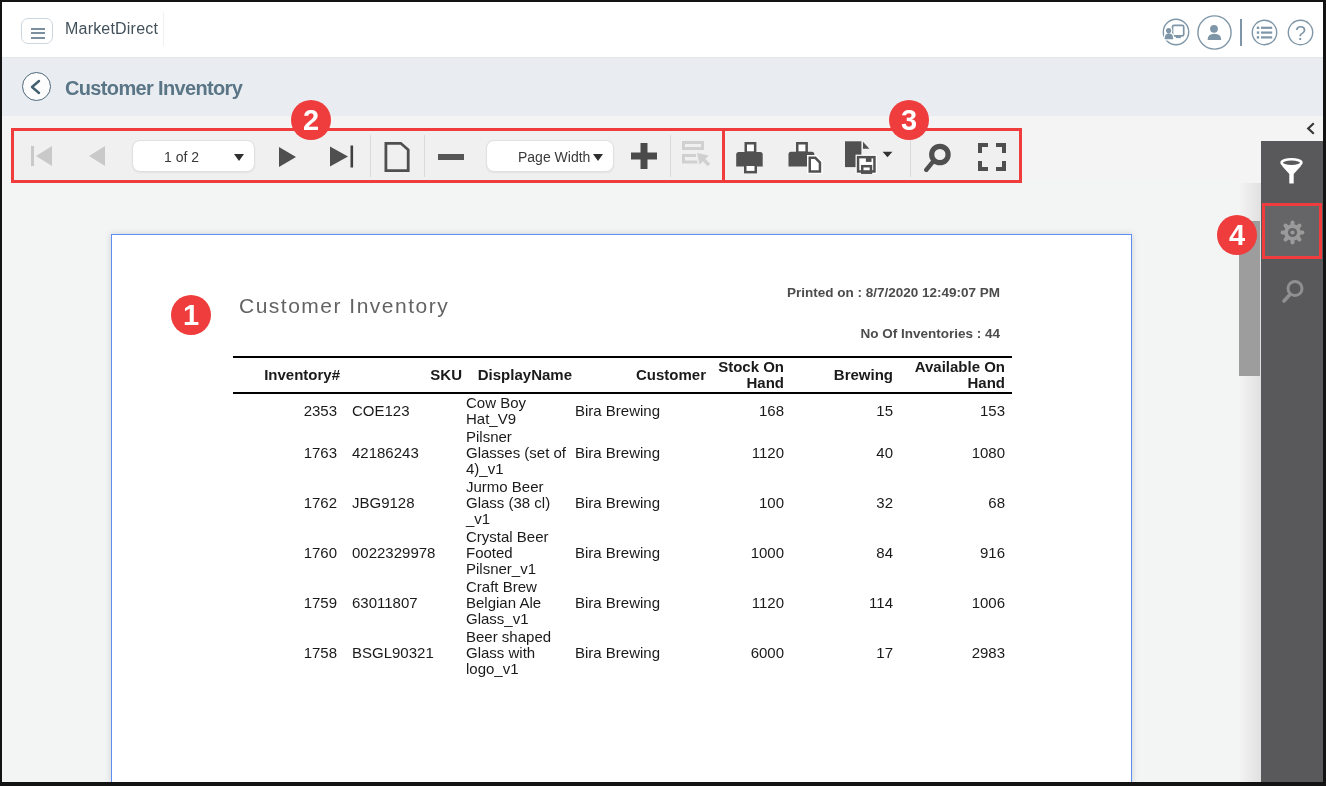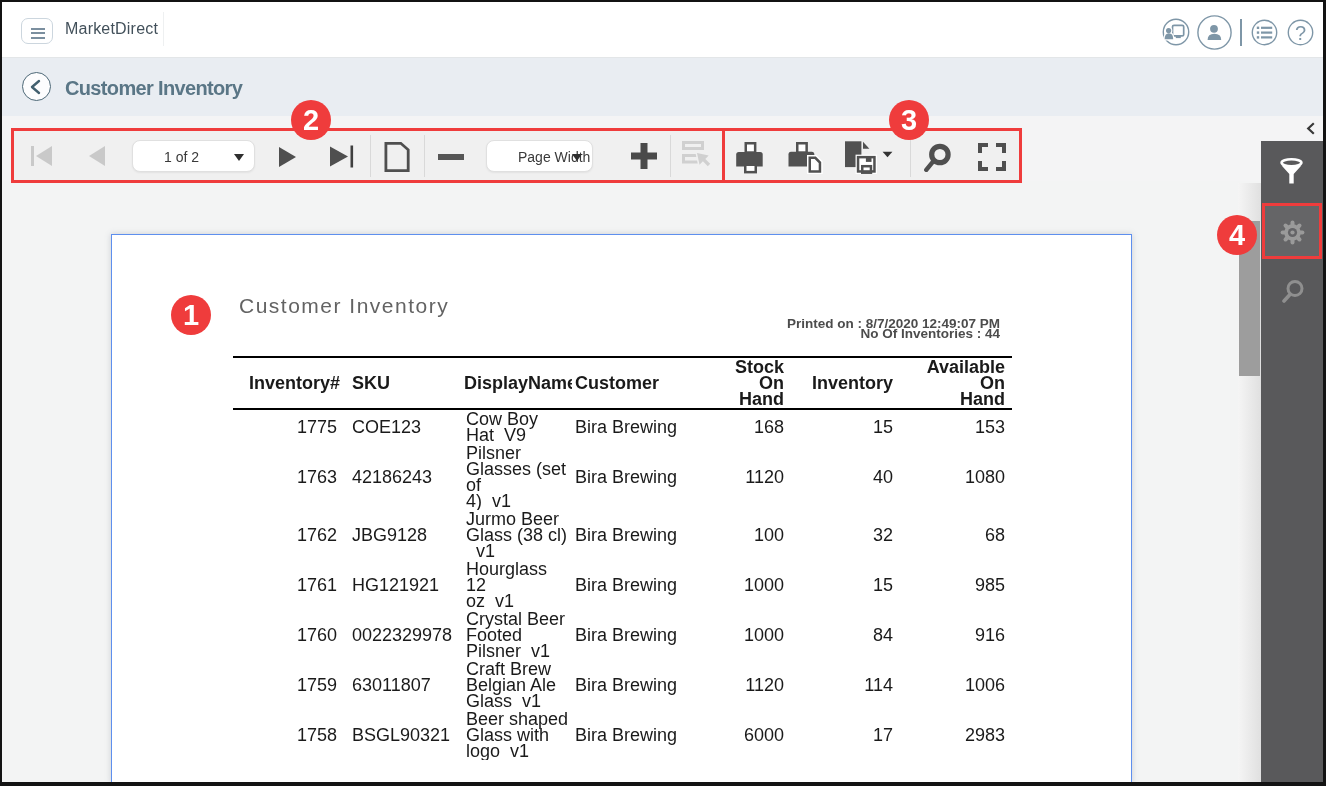--- a/index.html
+++ b/index.html
@@ -30,25 +30,25 @@
 .dd .caret{position:absolute;right:10px;top:13px;width:0;height:0;border-left:5.5px solid transparent;border-right:5.5px solid transparent;border-top:7px solid #2f2f2f}
 
 .sidebar{position:absolute;left:1261px;top:141px;width:62px;height:642px;background:#59595b}
 .sbtrack{position:absolute;left:1238px;top:183px;width:23px;height:600px;background:linear-gradient(to right,#f5f5f5,#e0e0e0)}
 .sbthumb{position:absolute;left:1239px;top:221px;width:21px;height:155px;background:#9d9d9d}
 
 .page{position:absolute;left:111px;top:234px;width:1021px;height:549px;background:#fff;border:1.5px solid #5e8fee;box-shadow:0 0 6px rgba(100,110,130,.28)}
 .ptitle{position:absolute;left:239px;top:294px;font-size:21px;color:#636363;letter-spacing:1.5px}
 .pline{position:absolute;width:300px;text-align:right;font-size:13.5px;font-weight:bold;color:#4c4c4c}
 
-table.rep{position:absolute;left:233px;top:356px;width:779px;border-collapse:collapse;table-layout:fixed;font-size:18px;color:#1a1a1a;border-top:2px solid #000}
+table.rep{position:absolute;left:233px;top:356px;width:779px;border-collapse:collapse;table-layout:fixed;font-size:15px;color:#1a1a1a;border-top:2px solid #000}
 table.rep td,table.rep th{line-height:16px;vertical-align:middle;padding:1px 0;overflow:hidden}
 table.rep thead th{font-weight:bold;border-bottom:2px solid #000;height:32px}
 .ar{text-align:right}
-.al{text-align:left}
+.al{text-align:right}
 </style>
 </head>
 <body>
 <div class="topbar"></div>
 <div class="hamb">
     <i style="top:8.6px"></i>
     <i style="top:13px"></i>
     <i style="top:17.6px"></i>
   </div>
 <div class="brand">MarketDirect</div>
@@ -129,21 +129,21 @@
     </svg>
 <div class="sep" style="left:370px"></div>
 
 <svg class="abs" style="left:383px;top:140px" width="30" height="34" viewBox="0 0 30 34">
       <path d="M2.9 3.3 H17.8 L25.2 9.8 V30.7 H2.9 Z" fill="none" stroke="#4f4f4f" stroke-width="2.8"></path>
     </svg>
 <div class="sep" style="left:424px"></div>
 
 <div class="abs" style="left:438px;top:154px;width:26px;height:5.5px;background:#565656"></div>
 
-<div class="dd" style="left:486px;width:107px">
+<div class="dd" style="left:486px;width:128px">
       <span>Page Width</span>
       <div class="caret"></div>
     </div>
 
 <svg class="abs" style="left:631px;top:143px" width="26" height="26" viewBox="0 0 26 26">
       <rect x="0" y="9.5" width="26" height="7" fill="#4a4a4a"></rect>
       <rect x="9.5" y="0" width="7" height="26" fill="#4a4a4a"></rect>
     </svg>
 <div class="sep" style="left:670px"></div>
 
@@ -226,47 +226,47 @@
     </svg>
 
 <svg class="abs" style="left:1281px;top:279px" width="24" height="24" viewBox="0 0 24 24">
       <circle cx="14" cy="9.5" r="7" fill="none" stroke="#8f8f8f" stroke-width="3"></circle>
       <line x1="8.5" y1="16" x2="3" y2="22" stroke="#8f8f8f" stroke-width="3.6" stroke-linecap="round"></line>
     </svg>
 </div>
 
 <div class="page"></div>
 <div class="ptitle">Customer Inventory</div>
-<div class="pline" style="left:700px;top:316px">Printed on : 8/7/2020 12:49:07 PM</div>
+<div class="pline" style="left:700px;top:285px">Printed on : 8/7/2020 12:49:07 PM</div>
 <div class="pline" style="left:700px;top:326px">No Of Inventories : 44</div>
 <div id="tablewrap">
 <table class="rep">
 <colgroup>
         <col style="width:107px">
         <col style="width:122px">
         <col style="width:110px">
         <col style="width:134px">
         <col style="width:80px">
         <col style="width:111px">
         <col style="width:115px">
       </colgroup>
 <thead>
         <tr>
 <th class="ar" style="padding-right:0">Inventory#</th>
 <th class="al" style="padding-left:12px">SKU</th>
 <th class="al" style="padding-left:2px">DisplayName</th>
 <th class="al" style="padding-left:3px">Customer</th>
 <th class="ar" style="padding-right:2px">Stock On<br>Hand</th>
-<th class="ar" style="padding-right:4px">Inventory</th>
+<th class="ar" style="padding-right:4px">Brewing</th>
 <th class="ar" style="padding-right:7px">Available On<br>Hand</th>
 </tr>
       </thead>
 <tbody>
 <tr style="height:34px">
-          <td class="ar" style="padding-right:3px">1775</td>
+          <td class="ar" style="padding-right:3px">2353</td>
           <td style="padding-left:12px">COE123</td>
           <td style="padding-left:4px">Cow Boy<br>Hat_V9</td>
           <td style="padding-left:3px">Bira Brewing</td>
           <td class="ar" style="padding-right:2px">168</td>
           <td class="ar" style="padding-right:4px">15</td>
           <td class="ar" style="padding-right:7px">153</td>
         </tr>
 <tr style="height:50px">
           <td class="ar" style="padding-right:3px">1763</td>
           <td style="padding-left:12px">42186243</td>
@@ -277,29 +277,20 @@
           <td class="ar" style="padding-right:7px">1080</td>
         </tr>
 <tr style="height:50px">
           <td class="ar" style="padding-right:3px">1762</td>
           <td style="padding-left:12px">JBG9128</td>
           <td style="padding-left:4px">Jurmo Beer<br>Glass (38 cl)<br>_v1</td>
           <td style="padding-left:3px">Bira Brewing</td>
           <td class="ar" style="padding-right:2px">100</td>
           <td class="ar" style="padding-right:4px">32</td>
           <td class="ar" style="padding-right:7px">68</td>
-        </tr>
-<tr style="height:34px">
-          <td class="ar" style="padding-right:3px">1761</td>
-          <td style="padding-left:12px">HG121921</td>
-          <td style="padding-left:4px">Hourglass 12<br>oz_v1</td>
-          <td style="padding-left:3px">Bira Brewing</td>
-          <td class="ar" style="padding-right:2px">1000</td>
-          <td class="ar" style="padding-right:4px">15</td>
-          <td class="ar" style="padding-right:7px">985</td>
         </tr>
 <tr style="height:50px">
           <td class="ar" style="padding-right:3px">1760</td>
           <td style="padding-left:12px">0022329978</td>
           <td style="padding-left:4px">Crystal Beer<br>Footed<br>Pilsner_v1</td>
           <td style="padding-left:3px">Bira Brewing</td>
           <td class="ar" style="padding-right:2px">1000</td>
           <td class="ar" style="padding-right:4px">84</td>
           <td class="ar" style="padding-right:7px">916</td>
         </tr>

